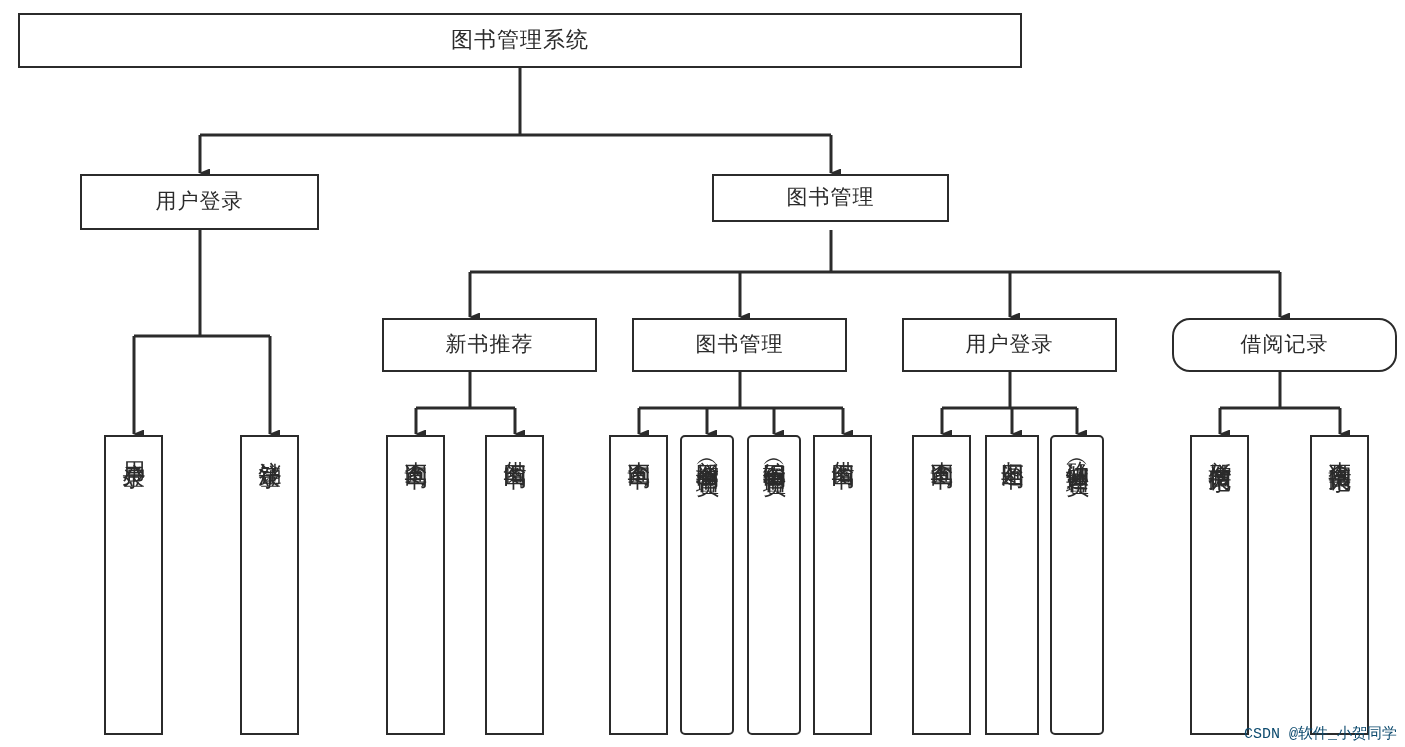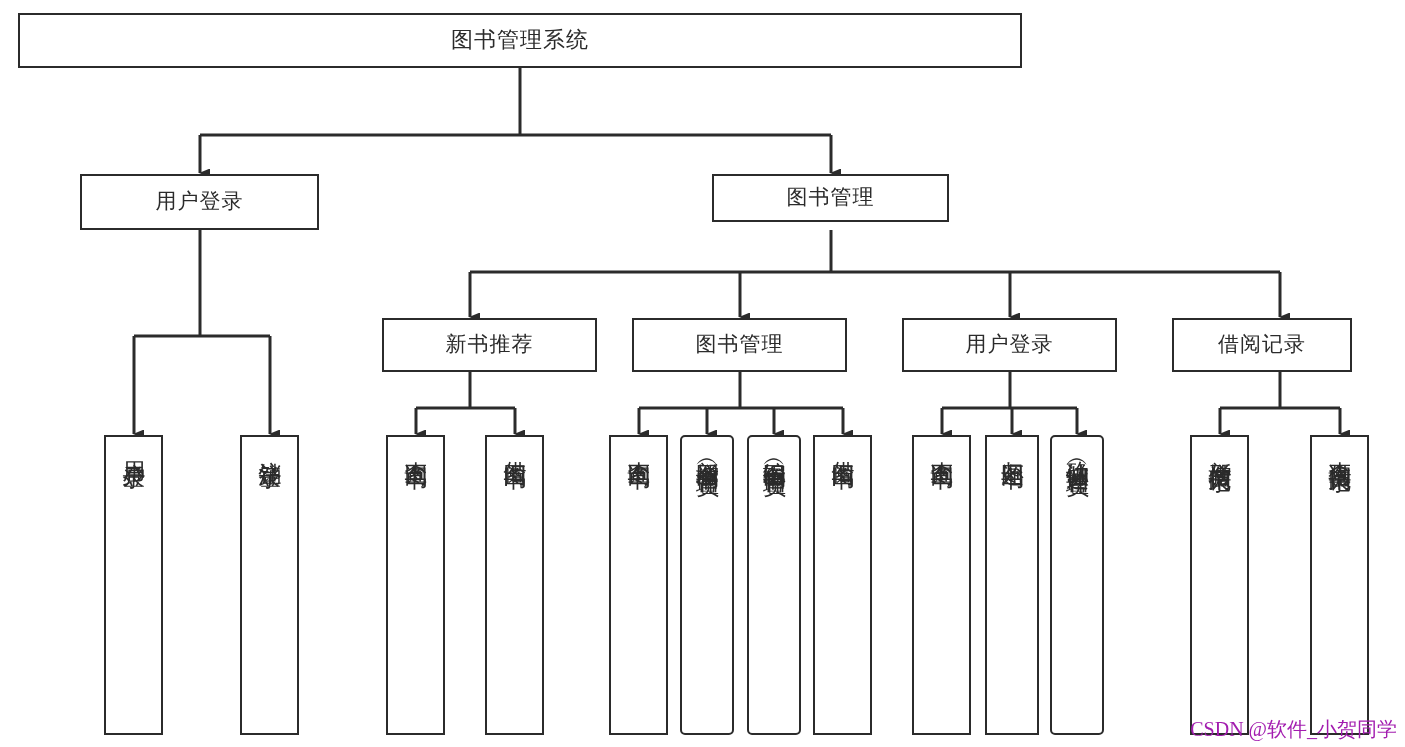--- a/index.html
+++ b/index.html
@@ -68,25 +68,25 @@
     letter-spacing: 2px;
     white-space: nowrap;
   }
   .node.vert.tall .lbl {
     font-size: 23px;
   }
   #watermark {
     position: absolute;
     right: 8px;
     bottom: 4px;
-    font-size: 20px;
-    color: #a21caf;
+    font-size: 15px;
+    color: #0c4a6e;
     white-space: nowrap;
     z-index: 5;
-    font-family: Liberation Serif, serif;
+    font-family: Liberation Mono, monospace;
   }
 </style>
 </head>
 <body>
 
 <div id="canvas">
 
   <svg id="wires" viewBox="0 0 1405 747" xmlns="http://www.w3.org/2000/svg">
     <defs>
       <marker id="arrowhead" markerWidth="9" markerHeight="11" refX="4.5" refY="10" orient="auto" markerUnits="userSpaceOnUse">
@@ -142,21 +142,21 @@
       </div>
       <div class="node horiz" style="left: 382px; top: 318px; width: 215px; height: 54px;">
         <span class="lbl">新书推荐</span>
       </div>
       <div class="node horiz" style="left: 632px; top: 318px; width: 215px; height: 54px;">
         <span class="lbl">图书管理</span>
       </div>
       <div class="node horiz" style="left: 902px; top: 318px; width: 215px; height: 54px;">
         <span class="lbl">用户登录</span>
       </div>
-      <div class="node horiz" style="left: 1172px; top: 318px; width: 180px; height: 54px;">
+      <div class="node horiz" style="left: 1172px; top: 318px; width: 225px; height: 54px; border-radius: 18px;">
         <span class="lbl">借阅记录</span>
       </div>
       <div class="node vert" style="left: 104px; top: 435px; width: 59px; height: 300px;">
         <span class="lbl">用户登录</span>
       </div>
       <div class="node vert" style="left: 240px; top: 435px; width: 59px; height: 300px;">
         <span class="lbl">注销登录</span>
       </div>
       <div class="node vert" style="left: 386px; top: 435px; width: 59px; height: 300px;">
         <span class="lbl">查询图书</span>

